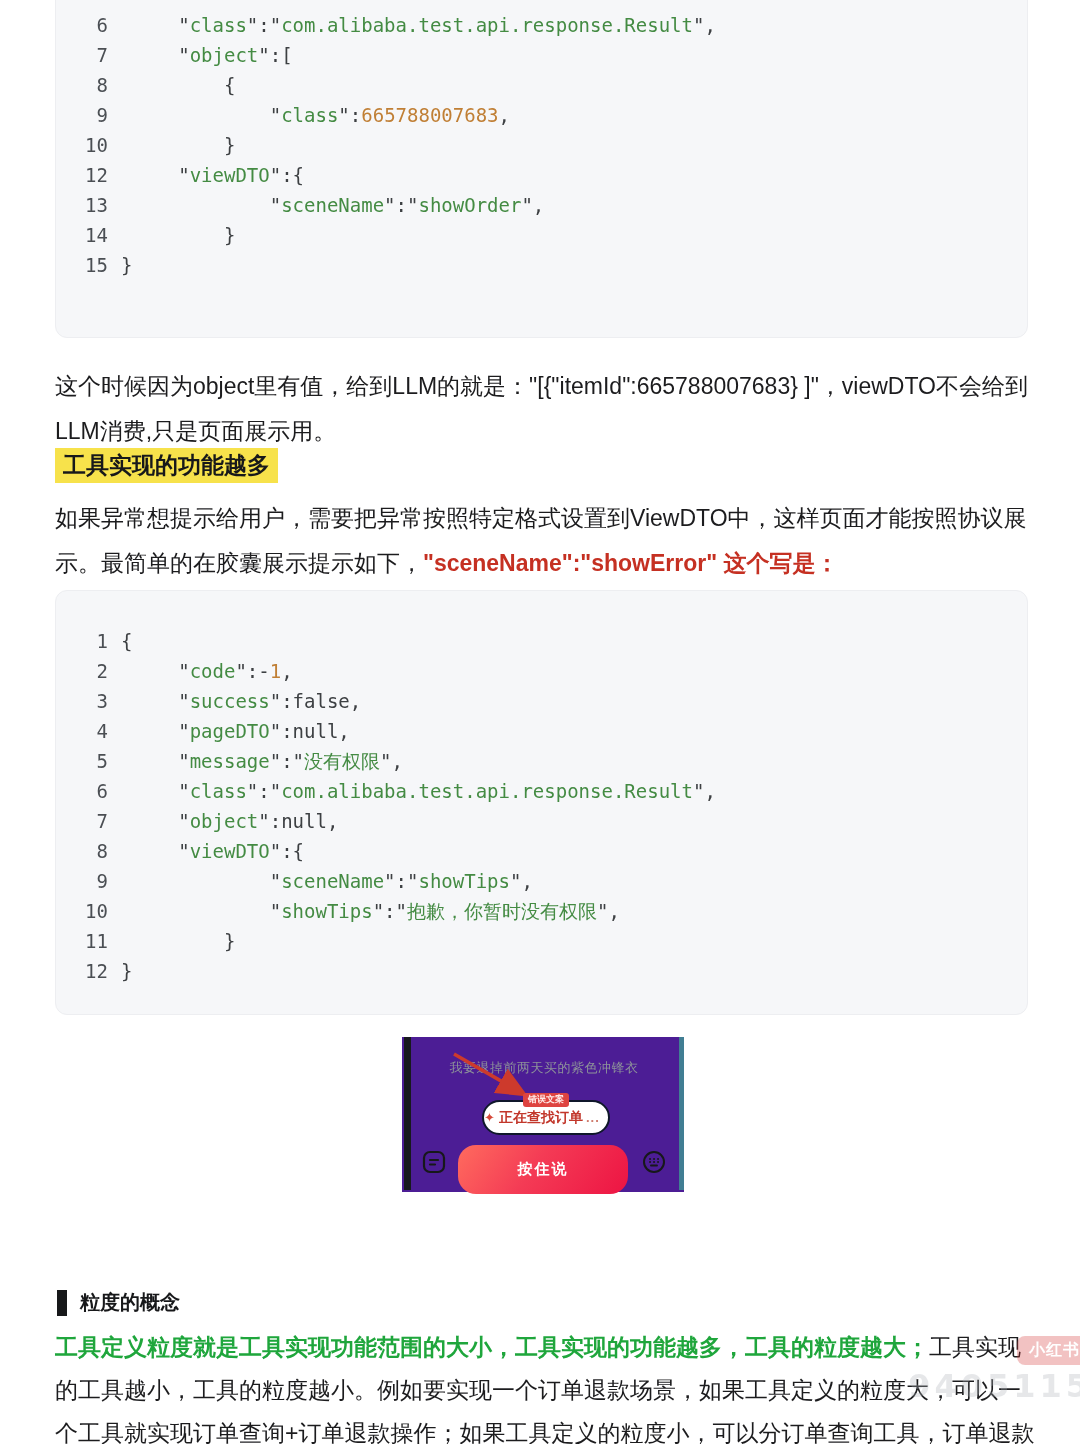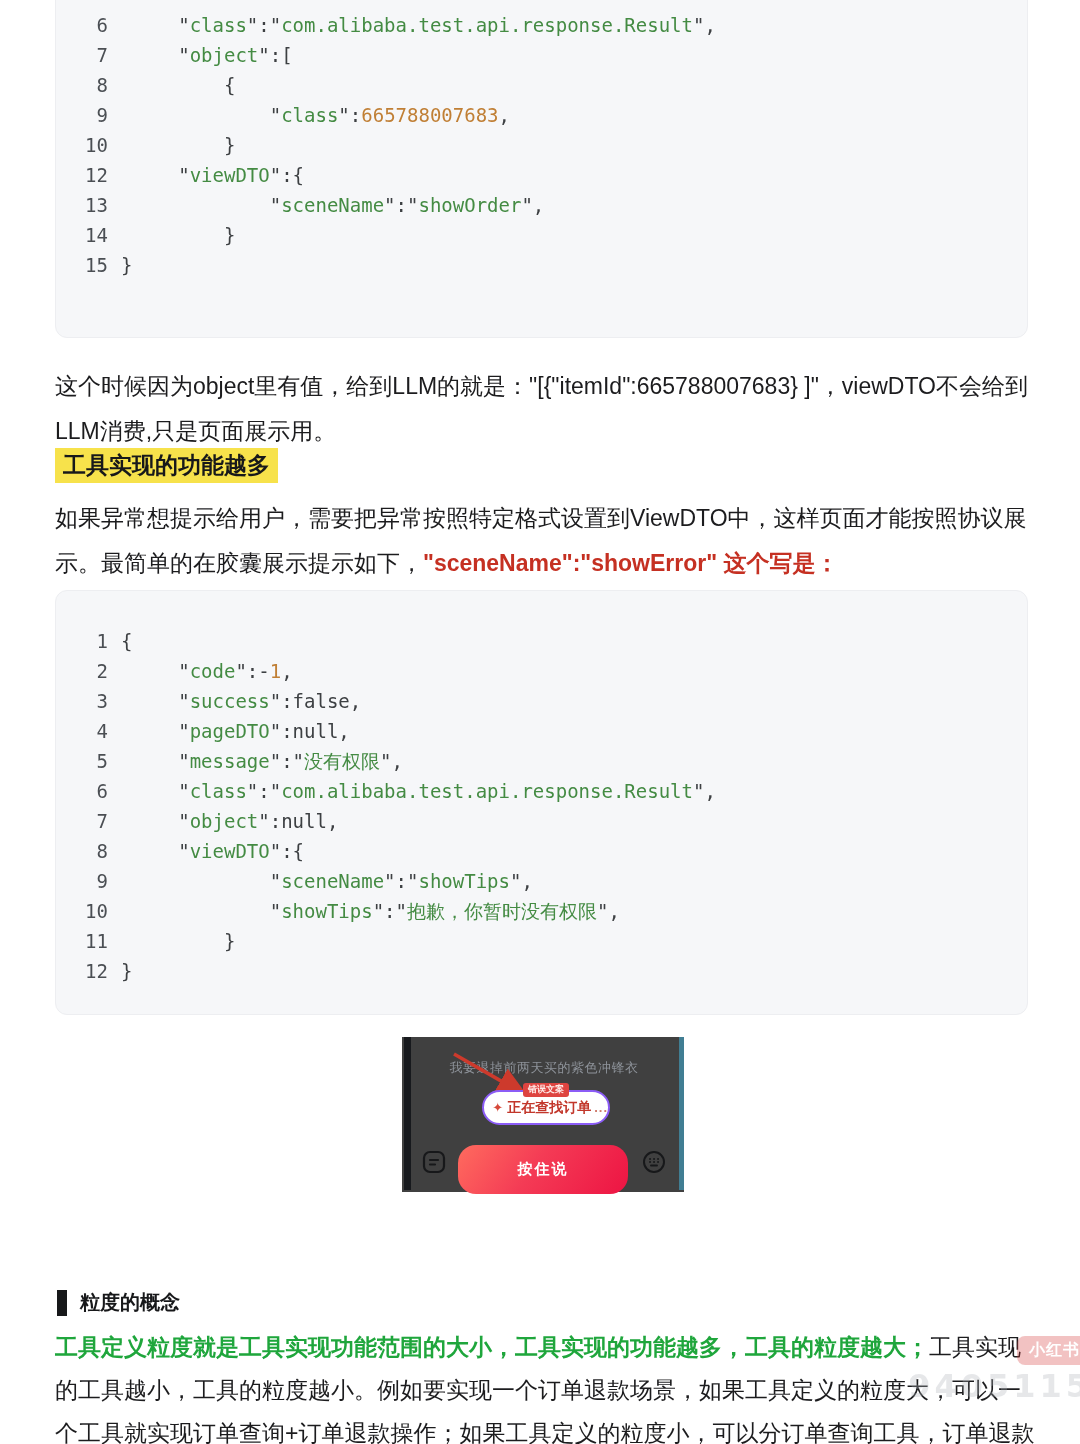--- a/index.html
+++ b/index.html
@@ -31,29 +31,29 @@
 
   .hl-head{position:absolute;left:55px;top:450px;font-size:23px;font-weight:700;color:#17181a}
   .hl-head mark{background:#f7e24b;color:#17181a;padding:4px 8px 5px}
 
   .h1{position:absolute;left:54px;top:1220px;font-size:37px;font-weight:700;color:#131313;letter-spacing:.5px}
   .subhead{position:absolute;left:57px;top:1289px;display:flex;align-items:center;
            font-size:20px;font-weight:600;color:#17181a}
   .subhead .bar{width:10px;height:26px;background:#17181a;margin-right:13px}
 
   
-  .phone{position:absolute;left:402px;top:1037px;width:282px;height:155px;background:#404040}
+  .phone{position:absolute;left:402px;top:1037px;width:282px;height:155px;background:#4c1d95}
   .pbar-l{position:absolute;left:2px;top:0;width:7px;height:153px;background:#17191d}
   .pbar-r{position:absolute;right:0;top:0;width:5px;height:153px;background:#417e93}
   .pquery{position:absolute;left:10px;right:8px;top:22px;text-align:center;
           font-size:13px;color:#8d9299;letter-spacing:.5px;white-space:nowrap}
   .parrow{position:absolute;left:46px;top:14px}
-  .pcapsule{position:absolute;left:80px;top:53px;width:128px;height:35px;background:#fff;
-            border:2px solid #8b5cf6;border-radius:19px;display:flex;align-items:center;
-            justify-content:flex-end;font-size:14px;font-weight:700;color:#c2372b;white-space:nowrap}
+  .pcapsule{position:absolute;left:80px;top:63px;width:128px;height:35px;background:#fff;
+            border:2px solid #0f172a;border-radius:19px;display:flex;align-items:center;
+            justify-content:flex-start;font-size:14px;font-weight:700;color:#c2372b;white-space:nowrap}
   .pstar{color:#d6493a;margin-right:4px;font-size:13px}
   .pdots{color:#cf7a6b;margin-left:3px;font-size:13px;letter-spacing:1px}
   .pbadge{position:absolute;left:50%;top:-9px;transform:translateX(-50%);background:#de4440;
           color:#ffe9e6;font-size:9px;line-height:1;padding:2px 5px 3px;border-radius:3px;
           font-weight:700;white-space:nowrap}
   .pbtn{position:absolute;left:56px;top:108px;width:170px;height:49px;border-radius:18px;
         background:linear-gradient(125deg,#ff6b5e 0%,#f43b55 45%,#ed1443 100%);
         color:#fff;font-size:15px;font-weight:600;display:flex;align-items:center;
         justify-content:center;letter-spacing:2px}
   .picon{position:absolute;width:24px;height:24px}

